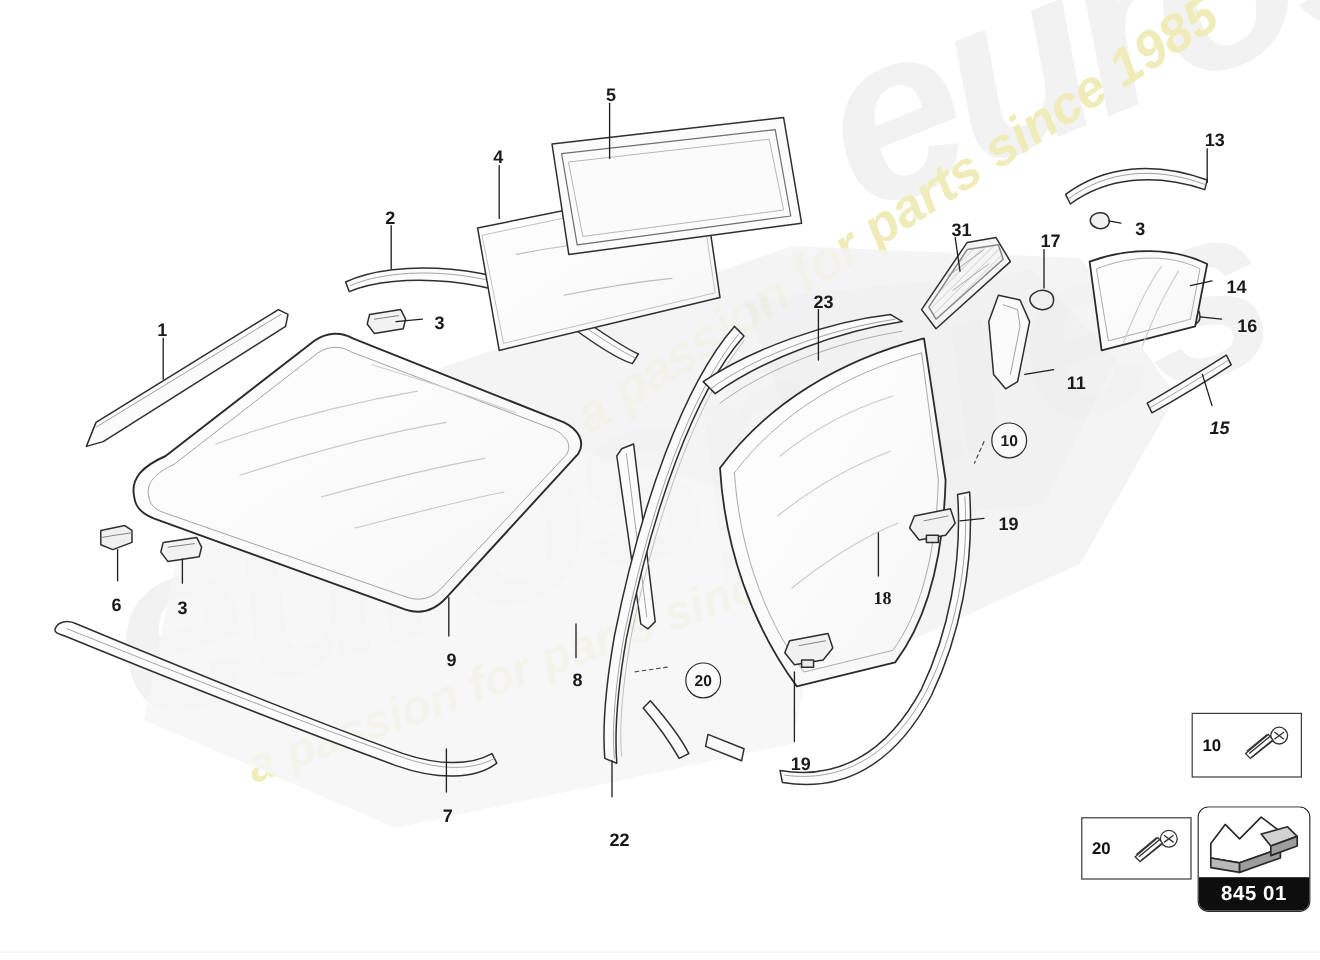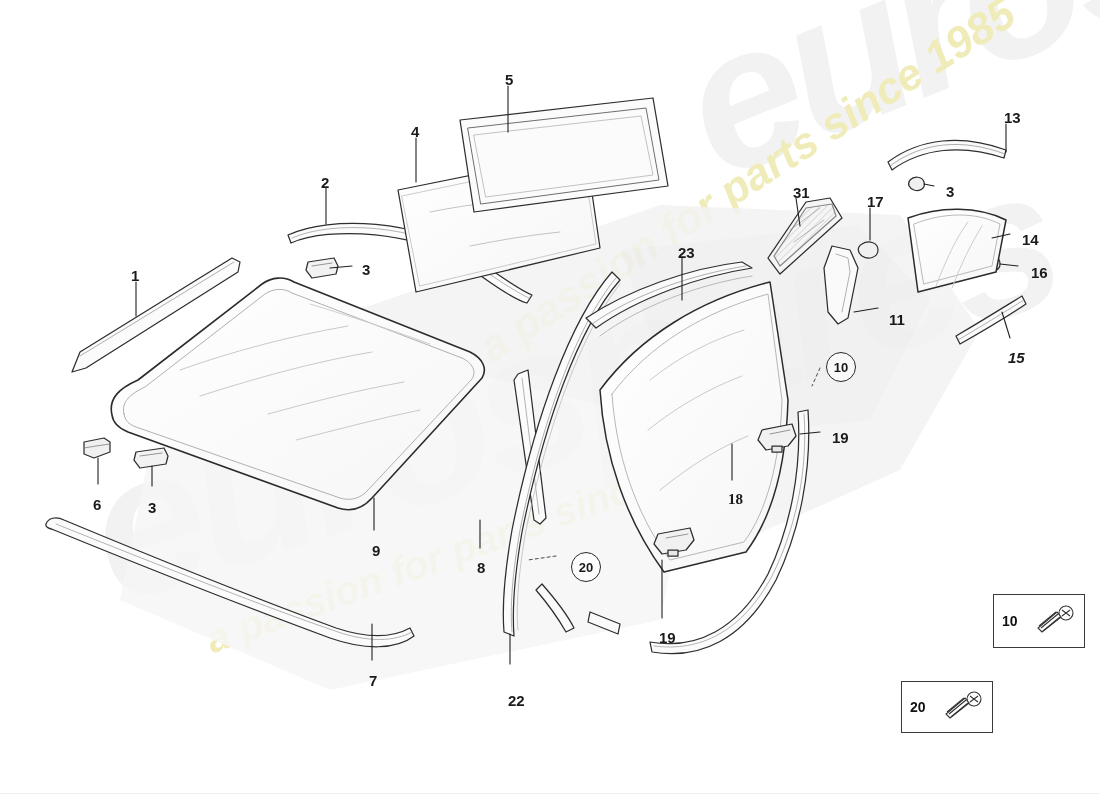--- a/index.html
+++ b/index.html
@@ -387,15 +387,29 @@
     <svg class="fastener-icon" width="46" height="34" viewBox="0 0 46 34">
       <g fill="#ffffff" stroke="#333" stroke-width="1.1">
         <circle cx="34" cy="9" r="7"></circle>
         <path d="M30 6 L38 12 M38 6 L30 12"></path>
         <path d="M29 13 L10 28 L6 24 L25 8 Z"></path>
         <path d="M26 10 L9 24 M28 13 L11 27 M24 8 L7 22"></path>
       </g>
     </svg>
   </div>
 
+  <div id="code-card">
+    <div class="icon-area">
+      <svg width="92" height="58" viewBox="0 0 92 58">
+        <g stroke="#2a2a2a" stroke-width="1.4" stroke-linejoin="round">
+          <path d="M10 42 L10 30 L22 14 L34 26 L52 8 L68 20 L68 34 L34 46 Z" fill="#ffffff"></path>
+          <path d="M10 42 L34 46 L34 54 L10 50 Z" fill="#b8b8b8"></path>
+          <path d="M34 46 L68 34 L68 42 L34 54 Z" fill="#9d9d9d"></path>
+          <path d="M52 22 L74 16 L82 24 L60 32 Z" fill="#d2d2d2"></path>
+          <path d="M60 32 L82 24 L82 32 L60 40 Z" fill="#9d9d9d"></path>
+        </g>
+      </svg>
+    </div>
+    <div class="code-bar">845 01</div>
+  </div>
 
   <div id="footer-rule"></div>
 </div>
 
 </body></html>

